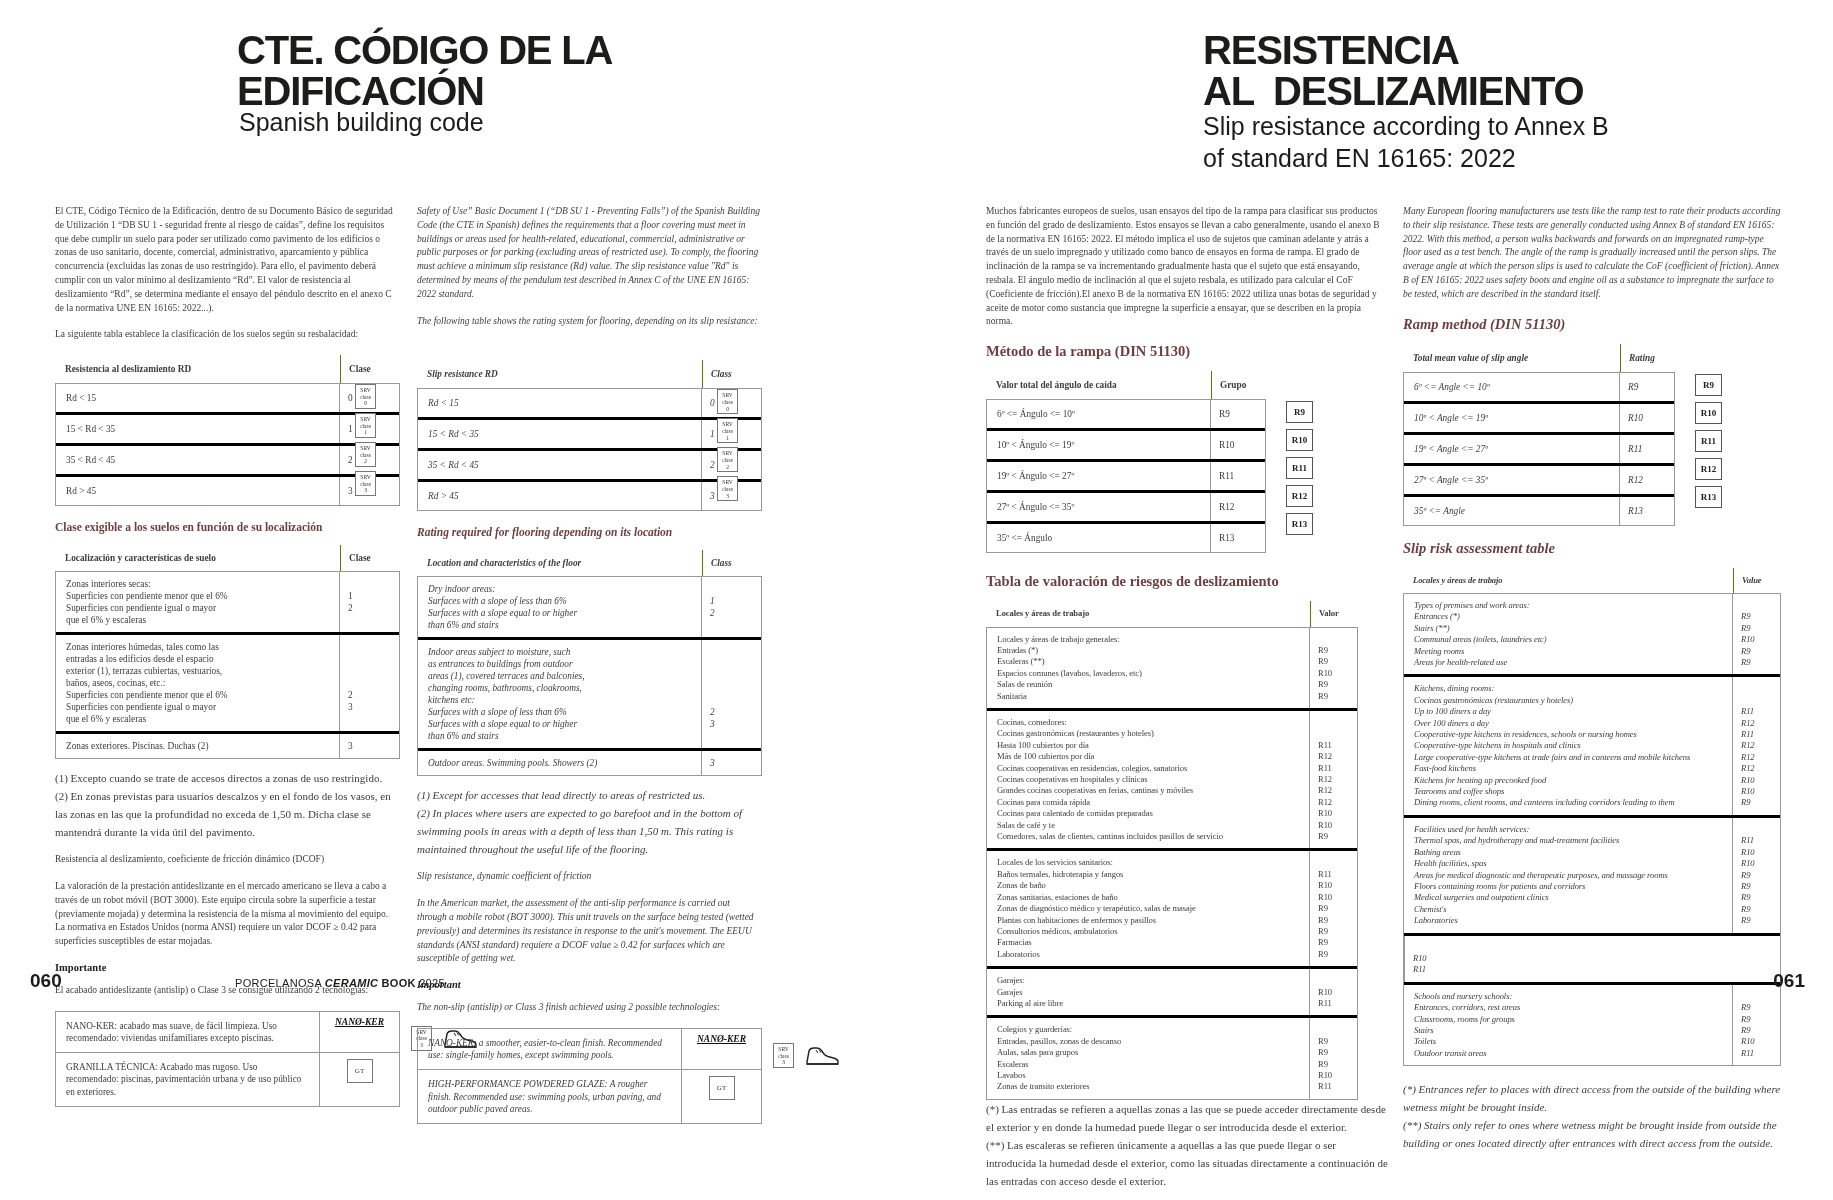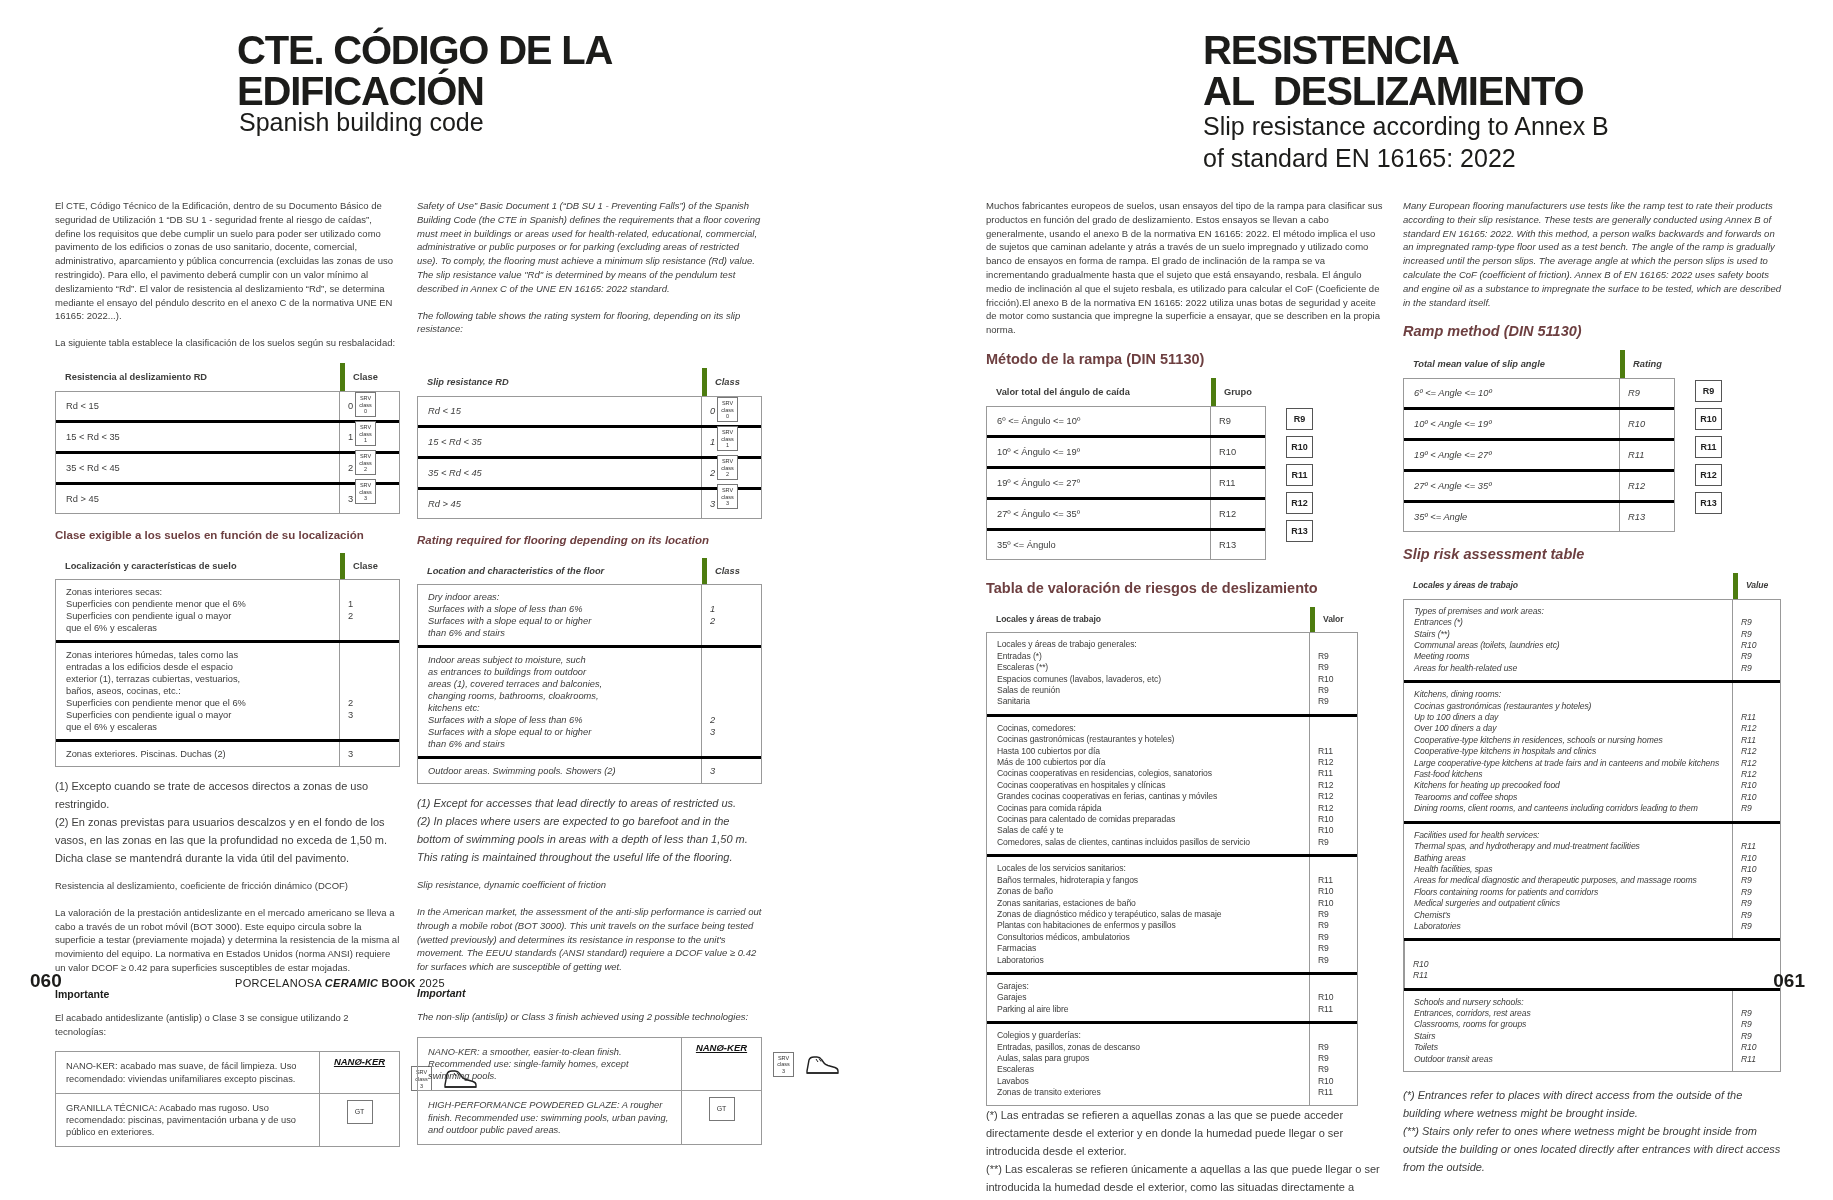--- a/index.html
+++ b/index.html
@@ -13,41 +13,41 @@
 
   .page-title { position:absolute; white-space:pre; font-weight:700; font-size:40px;
     line-height:41px; letter-spacing:-1.2px; color:#1c1c1a; }
   .page-sub { position:absolute; white-space:pre; font-weight:400; font-size:25px;
     line-height:32px; color:#1c1c1a; }
   #pl .page-title { left:237px; top:30px; }
   #pl .page-sub   { left:239px; top:106px; }
   #pr .page-title { left:286px; top:30px; }
   #pr .page-sub   { left:286px; top:110px; }
 
-  .col { position:absolute; top:199px; }
+  .col { position:absolute; top:205px;font-family:Liberation Serif, serif; }
   #pl-es { left:55px;  width:345px; }
   #pl-en { left:417px; width:345px; }
   #pr-es { left:69px;  width:402px; }
   #pr-en { left:486px; width:380px; }
   .en { font-style:italic; }
 
   .p  { font-size:9.5px; line-height:13.8px; margin:0 0 13px 0; white-space:normal; }
   .fn { font-size:11px; line-height:18px; margin:10px 0 12px 0; white-space:pre-line; }
 
   .shead { font-weight:700; color:#6d3f40; }
   .shead-l { font-size:11.5px; margin:15px 0 12px 0; }
   .shead-r { font-size:14.5px; margin:14px 0 11px 0; }
   .imp { font-weight:700; font-size:10.5px; color:#1c1c1a; margin:4px 0 11px 0; }
 
   
   .tblwrap { position:relative; margin:4px 0 0 0; }
   .tbl { }
   .thead { display:flex; font-weight:700; font-size:9.5px; line-height:12px;align-items:flex-end; }
   .thead .cl { padding:7px 8px 7px 10px; }
-  .thead .cv { padding:7px 6px 7px 8px; border-left:5px solid #4d7c0f; }
+  .thead .cv { padding:7px 6px 7px 8px; border-left:1px solid #4d7c0f; }
   .tbody { border:1px solid #999; }
   .trow { display:flex; }
   .trow + .trow { border-top:3px solid #000000; }
   .cl { flex:1; padding:6px 8px 6px 10px; font-size:9.3px; line-height:12px;
         white-space:pre; overflow:hidden; }
   .cv { padding:6px 6px 6px 8px; border-left:1px solid #999; font-size:9.3px;
         line-height:12px; white-space:pre; }
   .w60  { width:60px; box-sizing:border-box; }
   .w55  { width:55px; box-sizing:border-box; }
   .w48  { width:48px; box-sizing:border-box; }

